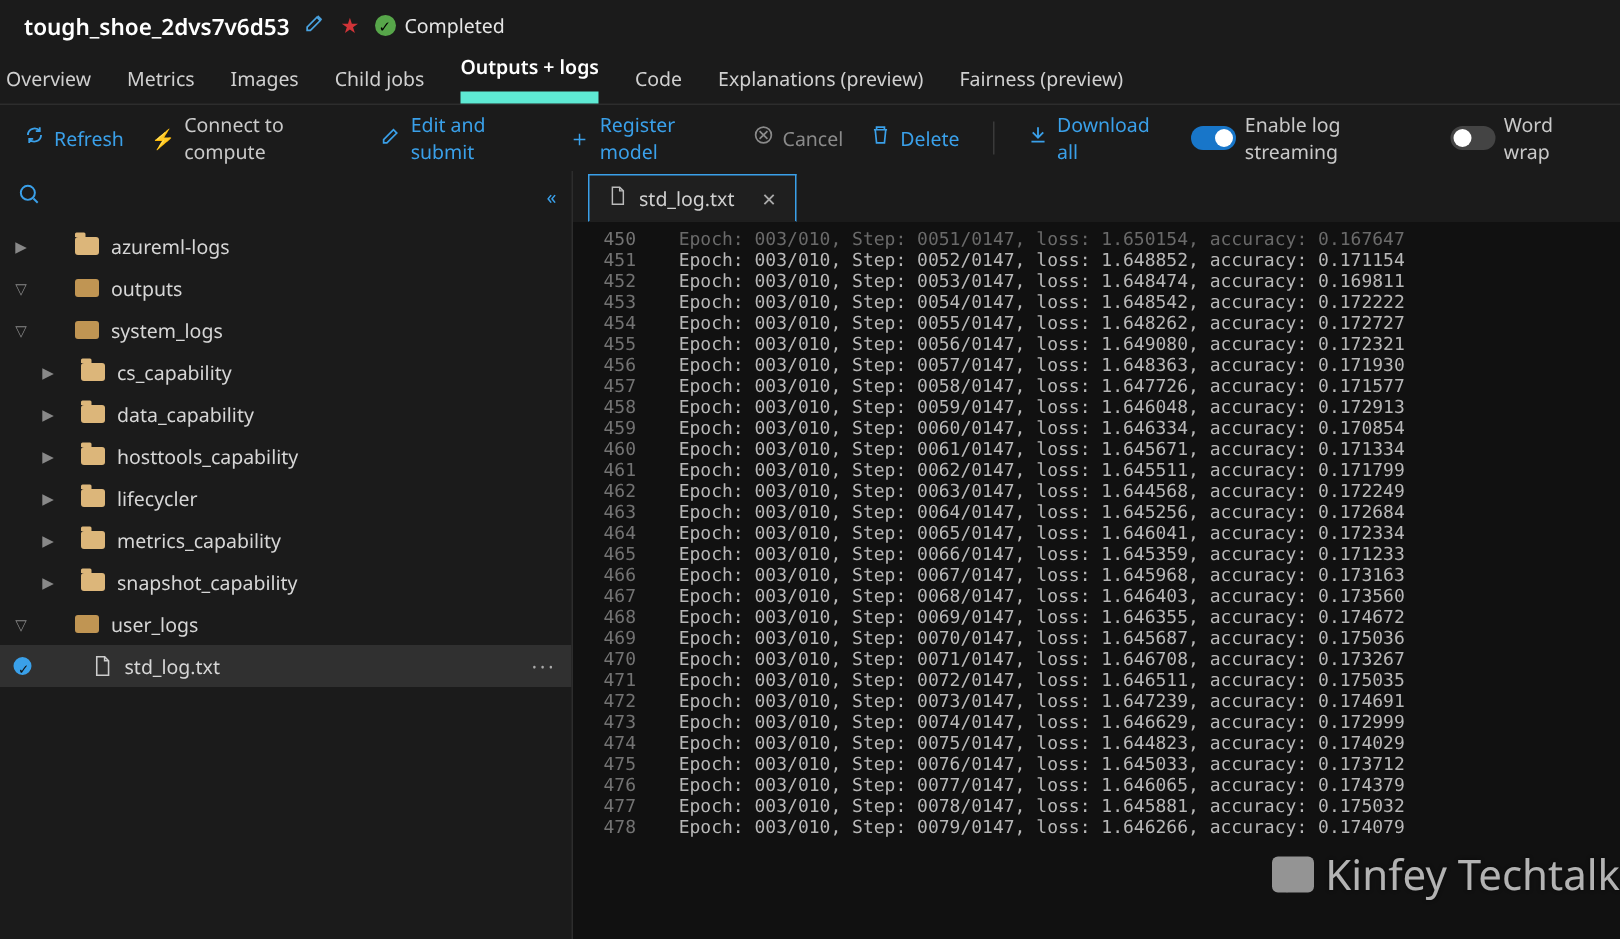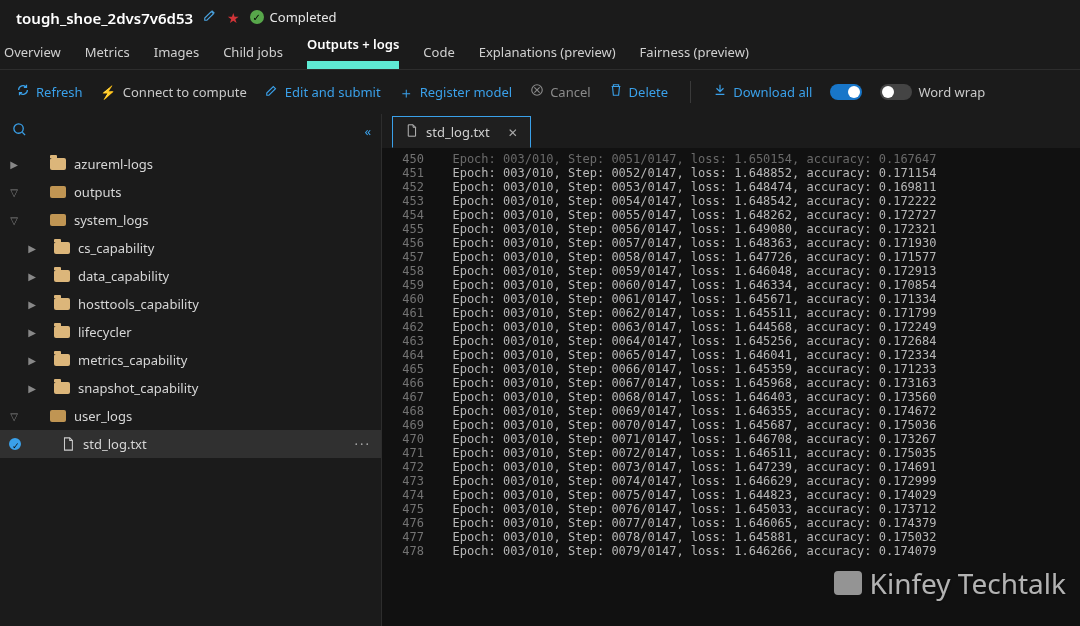--- a/index.html
+++ b/index.html
@@ -85,21 +85,21 @@
     padding: 4px 0 4px 0;
     overflow: hidden;
     white-space: pre;
     color: #b8b8b8;
   }
   .logline { display: flex; }
   .gutter { color: #737373; width: 56px; text-align: right; padding-right: 14px; }
   .dim { color: #6a6a6a; }
   .watermark {
     position: absolute;
-    right: 14px; bottom: 24px;
+    right: 0; bottom: 24px;
     font-size: 28px; color: #e9e9e9;
     opacity: 0.75;
     display: flex; align-items: center; gap: 8px;
     pointer-events: none;
     text-shadow: 0 0 3px rgba(0,0,0,0.7);
   }
   .chat-icn { width: 28px; height: 24px; background: #e0e0e0; border-radius: 4px; position: relative; opacity:0.85;}
   .chat-icn::after { content:""; position:absolute; bottom:-5px; left:5px; width:0;height:0;border:5px solid transparent; border-top-color:#e0e0e0;}
 </style>
 </head>
@@ -177,20 +177,21 @@
   <span class="tbtn blue">
     <span>
       <svg width="14" height="14" viewBox="0 0 16 16" fill="none">
           <path d="M8 2v8M4 6l4 4 4-4M3 13h10" stroke="#3aa0e9" stroke-width="1.4"></path>
         </svg>
     </span>
     <span>Download all</span>
   </span>
   <span class="tbtn">
     <span class="toggle"></span>
+    <span>Enable log streaming</span>
   </span>
   <span class="tbtn">
     <span class="toggle off"></span>
     <span>Word wrap</span>
   </span>
 </div>
 
 <div class="main">
 
   <div class="sidebar">

